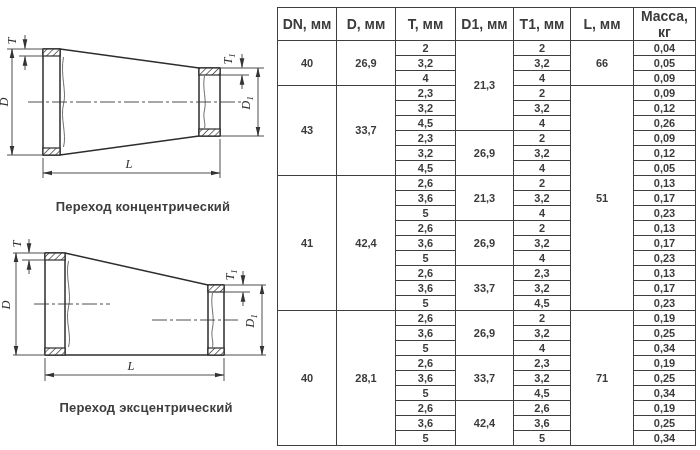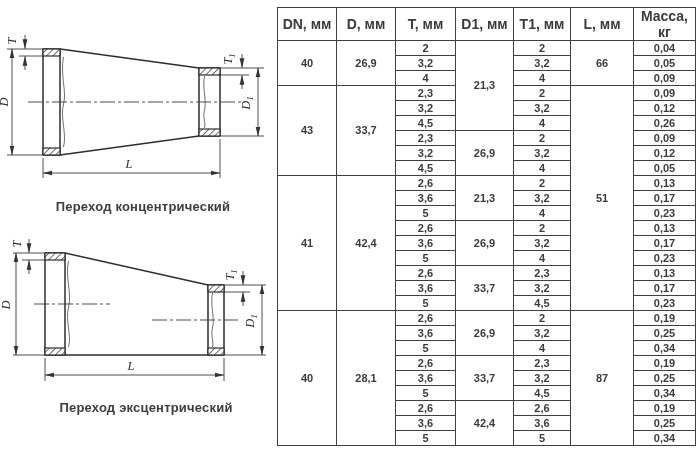--- a/index.html
+++ b/index.html
@@ -290,21 +290,21 @@
           <td>5</td>
           <td>4,5</td>
           <td>0,23</td>
         </tr>
         <tr>
           <td rowspan="9">40</td>
           <td rowspan="9">28,1</td>
           <td>2,6</td>
           <td rowspan="3">26,9</td>
           <td>2</td>
-          <td rowspan="9">87</td>
+          <td rowspan="9">71</td>
           <td>0,19</td>
         </tr>
         <tr>
           <td>3,6</td>
           <td>3,2</td>
           <td>0,25</td>
         </tr>
         <tr>
           <td>5</td>
           <td>4</td>

